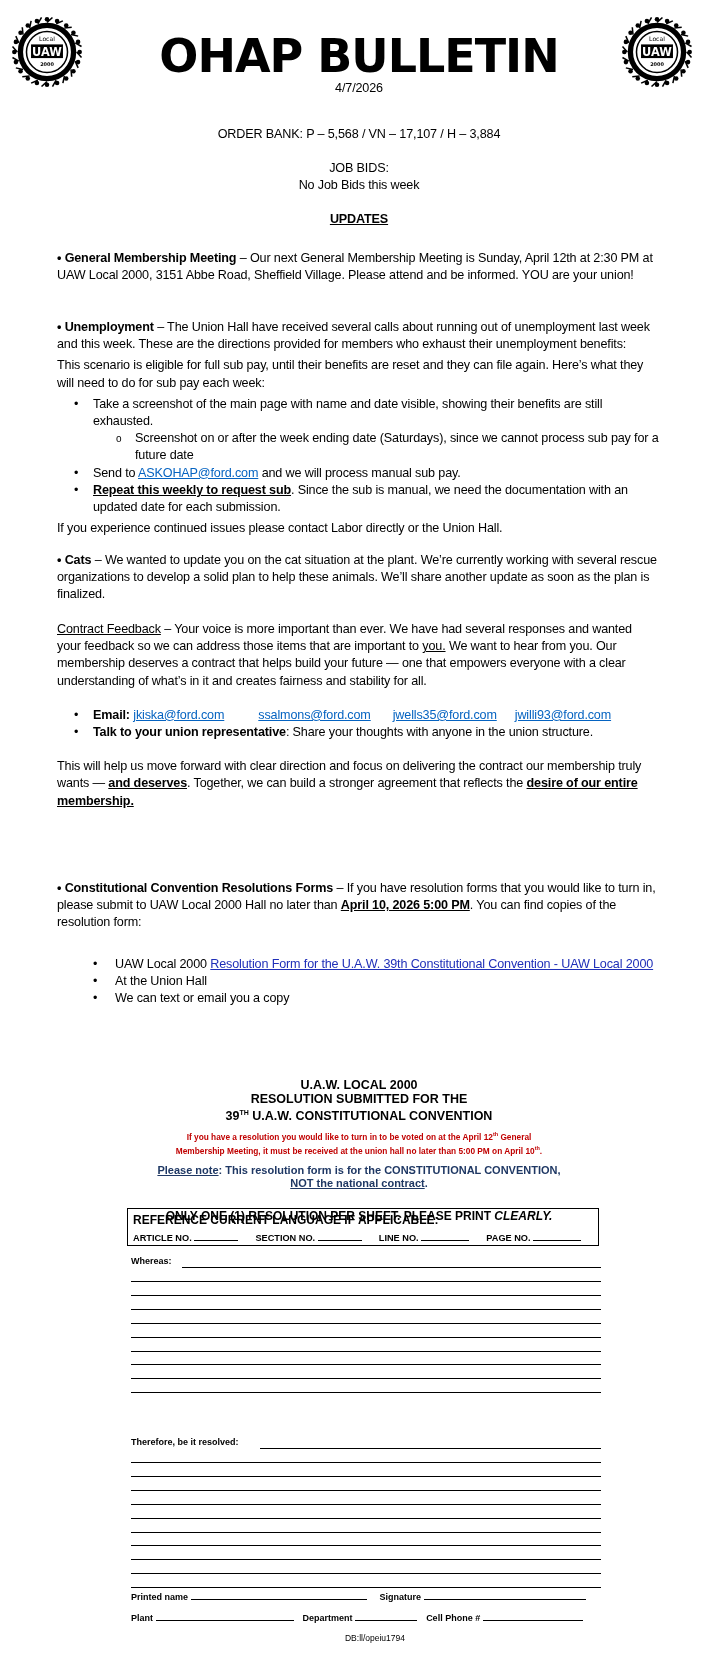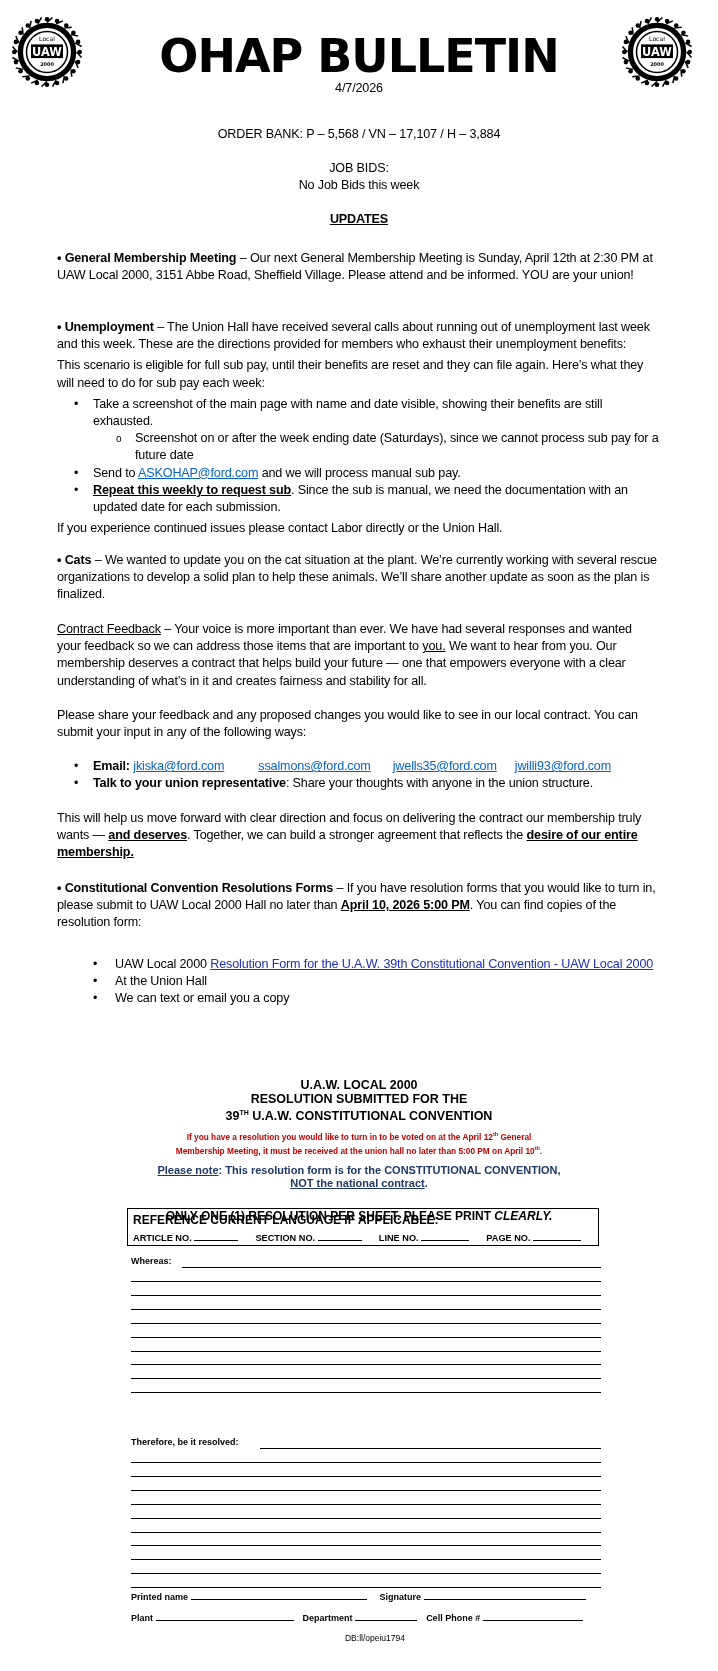--- a/index.html
+++ b/index.html
@@ -183,21 +183,20 @@
     </ul>
     <p class="p">If you experience continued issues please contact Labor directly or the Union Hall.</p>
   </div>
 
   <div class="body-text calibri" style="top:548px;">
     <p class="p"><span class="b">•</span> <span class="b">Cats</span><span> – We wanted to update you on the cat situation at the plant. We’re currently working with several rescue organizations to develop a solid plan to help these animals. We’ll share another update as soon as the plan is finalized.</span></p>
   </div>
 
   <div class="body-text calibri" style="top:617px;">
     <p class="p"><span class="u">Contract Feedback</span><span> – Your voice is more important than ever. We have had several responses and wanted your feedback so we can address those items that are important to </span><span class="u">you.</span><span> We want to hear from you. Our membership deserves a contract that helps build your future — one that empowers everyone with a clear understanding of what’s in it and creates fairness and stability for all.</span></p>
-    <p class="p" style="margin-top:17px;">Please share your feedback and any proposed changes you would like to see in our local contract. You can submit your input in any of the following ways:</p>
     <ul style="margin-top:17px;">
       <li class="bul1" style="white-space:nowrap;"><span class="b">Email:</span> <a class="link">jkiska@ford.com</a><span style="display:inline-block;width:34px;"></span><a class="link">ssalmons@ford.com</a><span style="display:inline-block;width:22px;"></span><a class="link">jwells35@ford.com</a><span style="display:inline-block;width:18px;"></span><a class="link">jwilli93@ford.com</a></li>
       <li class="bul1"><span class="b">Talk to your union representative</span><span>: Share your thoughts with anyone in the union structure.</span></li>
     </ul>
     <p class="p" style="margin-top:17px;"><span>This will help us move forward with clear direction and focus on delivering the contract our membership truly wants — </span><span class="b u">and deserves</span><span>. Together, we can build a stronger agreement that reflects the </span><span class="b u">desire of our entire membership.</span></p>
   </div>
 
   <div class="body-text calibri" style="top:876px;">
     <p class="p"><span class="b">•</span> <span class="b">Constitutional Convention Resolutions Forms</span><span> – If you have resolution forms that you would like to turn in, please submit to UAW Local 2000 Hall no later than </span><span class="b u">April 10, 2026 5:00 PM</span><span>. You can find copies of the resolution form:</span></p>
     <ul style="margin-top:24px;">

